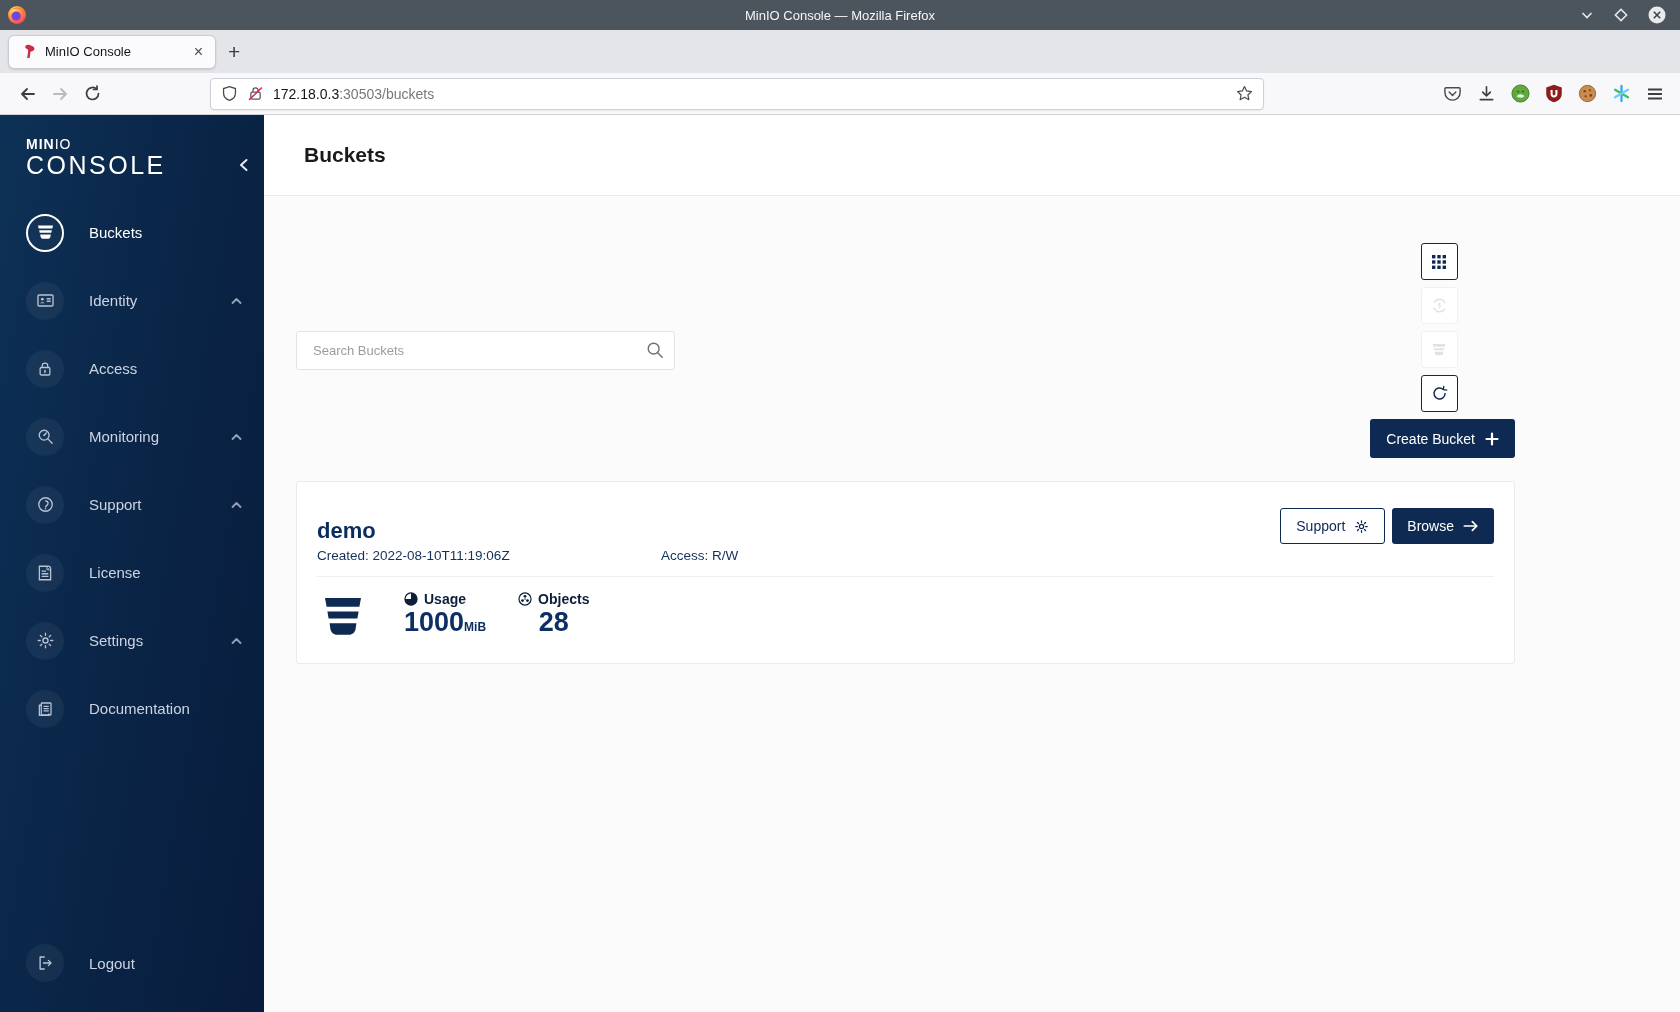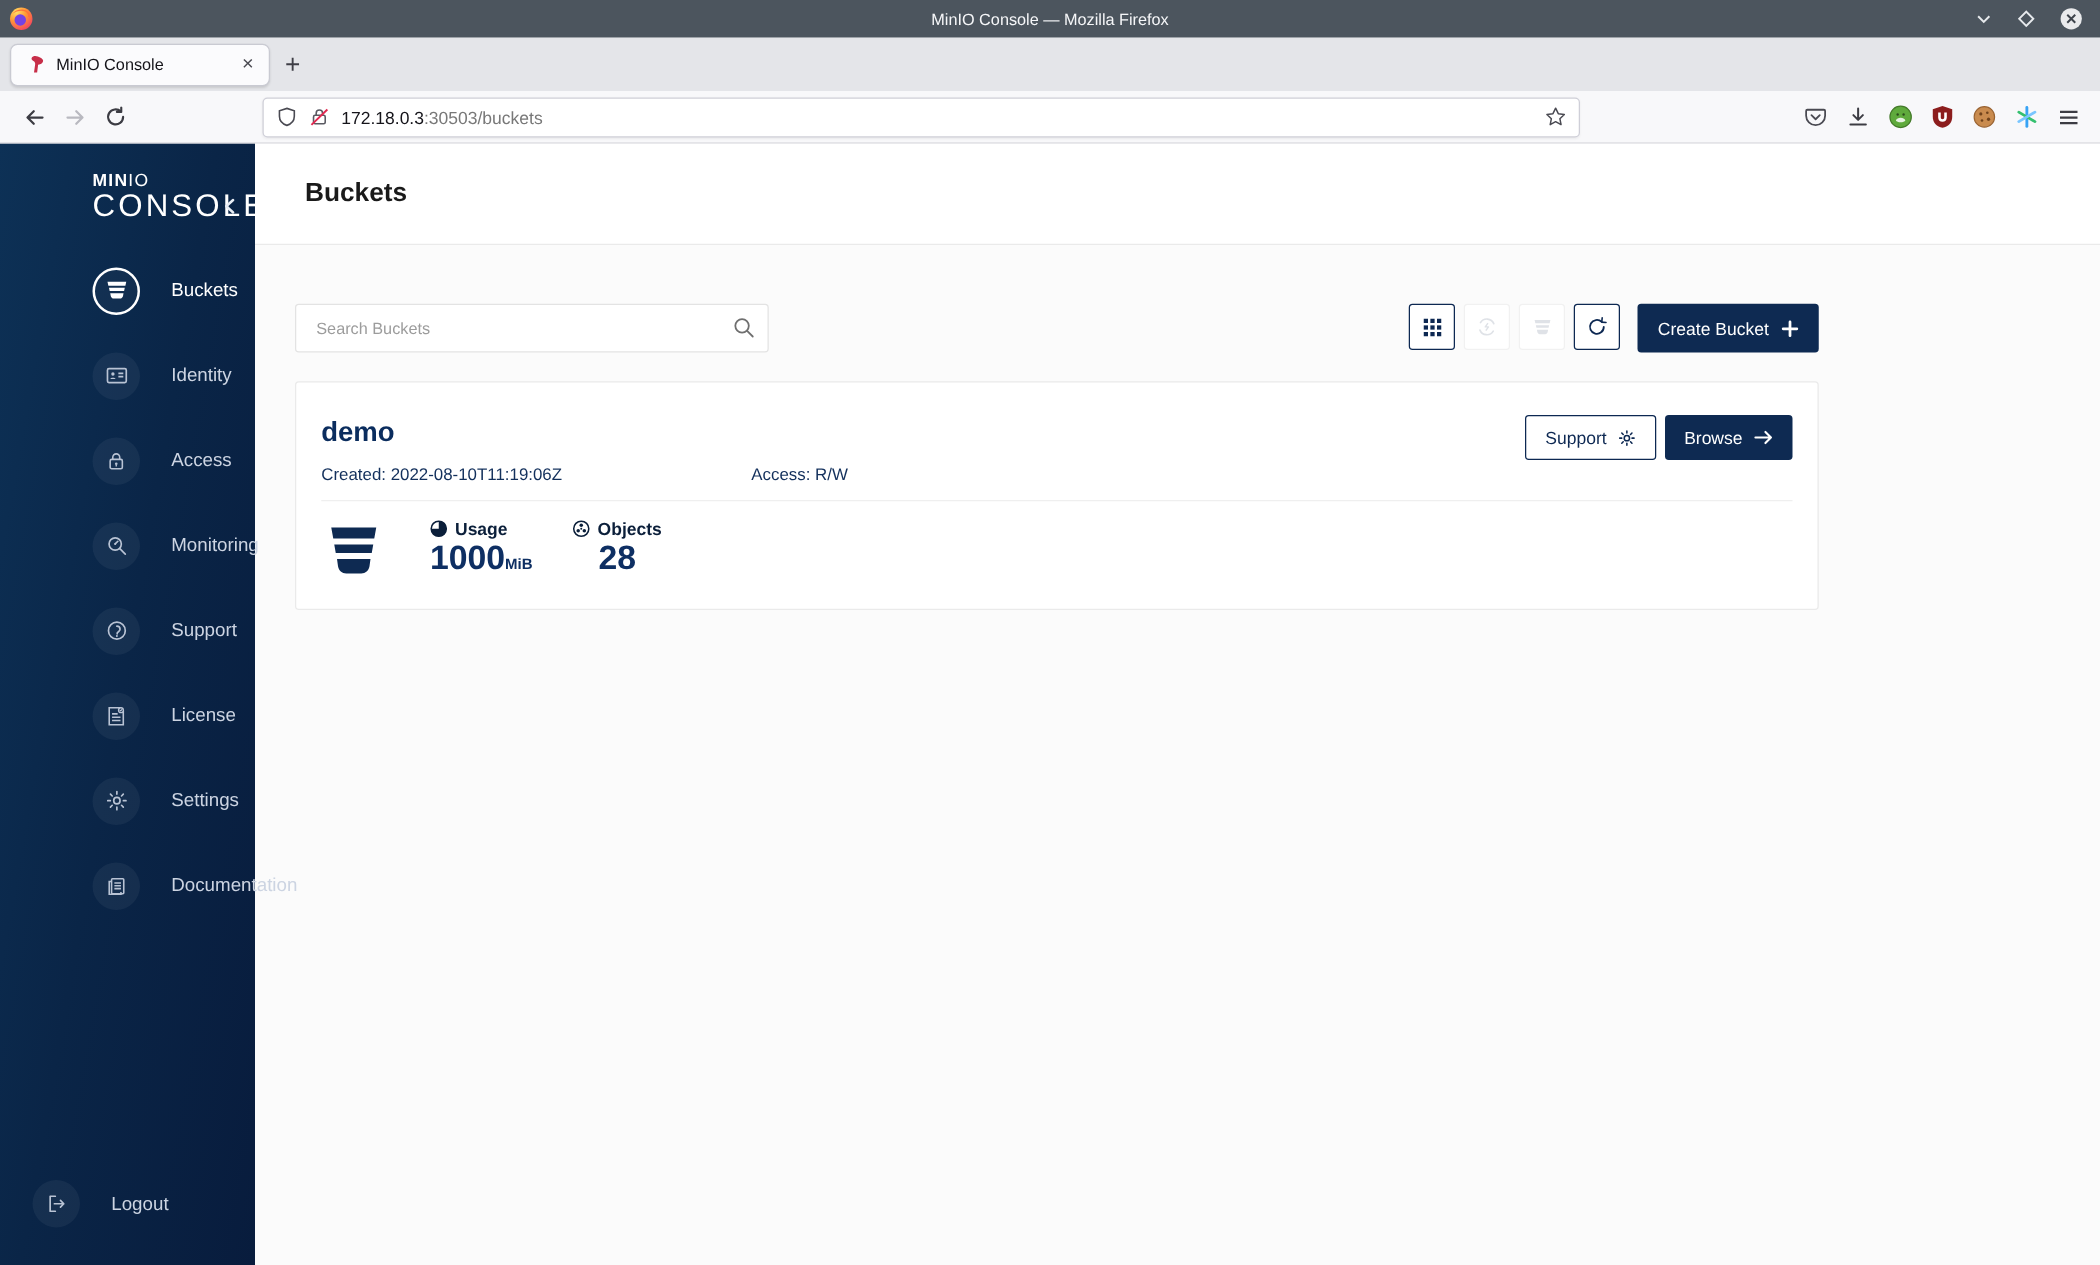--- a/index.html
+++ b/index.html
@@ -37,22 +37,22 @@
     padding:0 10px; box-shadow:0 1px 2px rgba(0,0,0,.06); }
   .url-text { font-size:14px; margin-left:9px; flex:1; white-space:nowrap; }
   .url-host { color:#15141a; }
   .url-path { color:#787878; }
   .ext-icons { margin-left:auto; display:flex; align-items:center; gap:15px;
     margin-right:4px; }
 
   
   .app { display:flex; height:897px; }
 
-  .sidebar { width:204px; flex:none; position:relative;
-    background:linear-gradient(100deg,#0d3156 0%, #0a2547 48%, #081c3d 100%);padding-left:48px; }
+  .sidebar { width:264px; flex:none; position:relative;
+    background:linear-gradient(100deg,#0d3156 0%, #0a2547 48%, #081c3d 100%); }
   .brand { margin:22px 0 0 26px; color:#fff; line-height:1.05; }
   .brand-top { font-size:14px; letter-spacing:1px; }
   .brand-top b { font-weight:800; }
   .brand-top span.light { font-weight:300; }
   .brand-sub { font-size:25px; font-weight:300; letter-spacing:2.5px; }
   .collapse-btn { position:absolute; top:42px; right:14px; color:#e8edf5; }
 
   .menu { margin-top:21px; }
   .menu-item { height:68px; display:flex; align-items:center; padding-left:26px;
     cursor:pointer; }
@@ -73,34 +73,34 @@
 
   .content { padding:47px 0 0 32px; }
   .toolbar-row { width:1219px; display:flex; align-items:center; }
   .search-box { position:relative; width:379px; height:39px; }
   .search-box input { width:100%; height:100%; border:1px solid #e3e3e3;
     border-radius:3px; padding:0 40px 0 16px; font-size:13px; color:#444;
     font-family:"Liberation Sans",sans-serif; outline:none; background:#fff; }
   .search-box input::placeholder { color:#9c9c9c; }
   .search-glyph { position:absolute; right:11px; top:10px; color:#6f6f6f; }
 
-  .tool-btns { margin-left:auto; display:flex; align-items:flex-start; gap:7px; }
+  .tool-btns { margin-left:auto; display:flex; align-items:center; gap:7px;flex-direction:column; }
   .icon-btn { width:37px; height:37px; background:#fff; border-radius:3px;
     display:flex; align-items:center; justify-content:center; }
   .icon-btn.framed { border:1px solid #0d2852; color:#0d2852; }
   .icon-btn.disabled { border:1px solid #f1f1f1; color:#dfe2e7; }
   .btn-primary { height:39px; background:#0e2a52; color:#fff; border:none;
     border-radius:3px; font-size:14px; display:flex; align-items:center; gap:10px;
     padding:0 16px; margin-left:7px; font-family:"Liberation Sans",sans-serif;
     cursor:pointer; }
 
   
   .card { margin-top:23px; width:1219px; height:183px; background:#fff;
     border:1px solid #eaeaea; border-radius:3px; padding:18px 20px 0 20px; }
-  .card-top { display:flex; align-items:center; }
+  .card-top { display:flex; align-items:flex-end; }
   .bucket-name { font-size:22px; font-weight:700; color:#0b2d5e; cursor:pointer; }
   .card-btns { margin-left:auto; display:flex; gap:7px; margin-top:8px; }
   .btn-outline { height:36px; padding:0 15px; background:#fff;
     border:1px solid #0d2852; color:#0d2852; border-radius:3px; font-size:14px;
     display:flex; align-items:center; gap:9px;
     font-family:"Liberation Sans",sans-serif; cursor:pointer; }
   .btn-fill { height:36px; padding:0 15px; background:#0e2a52; border:none;
     color:#fff; border-radius:3px; font-size:14px; display:flex;
     align-items:center; gap:9px; font-family:"Liberation Sans",sans-serif;
     cursor:pointer; }

